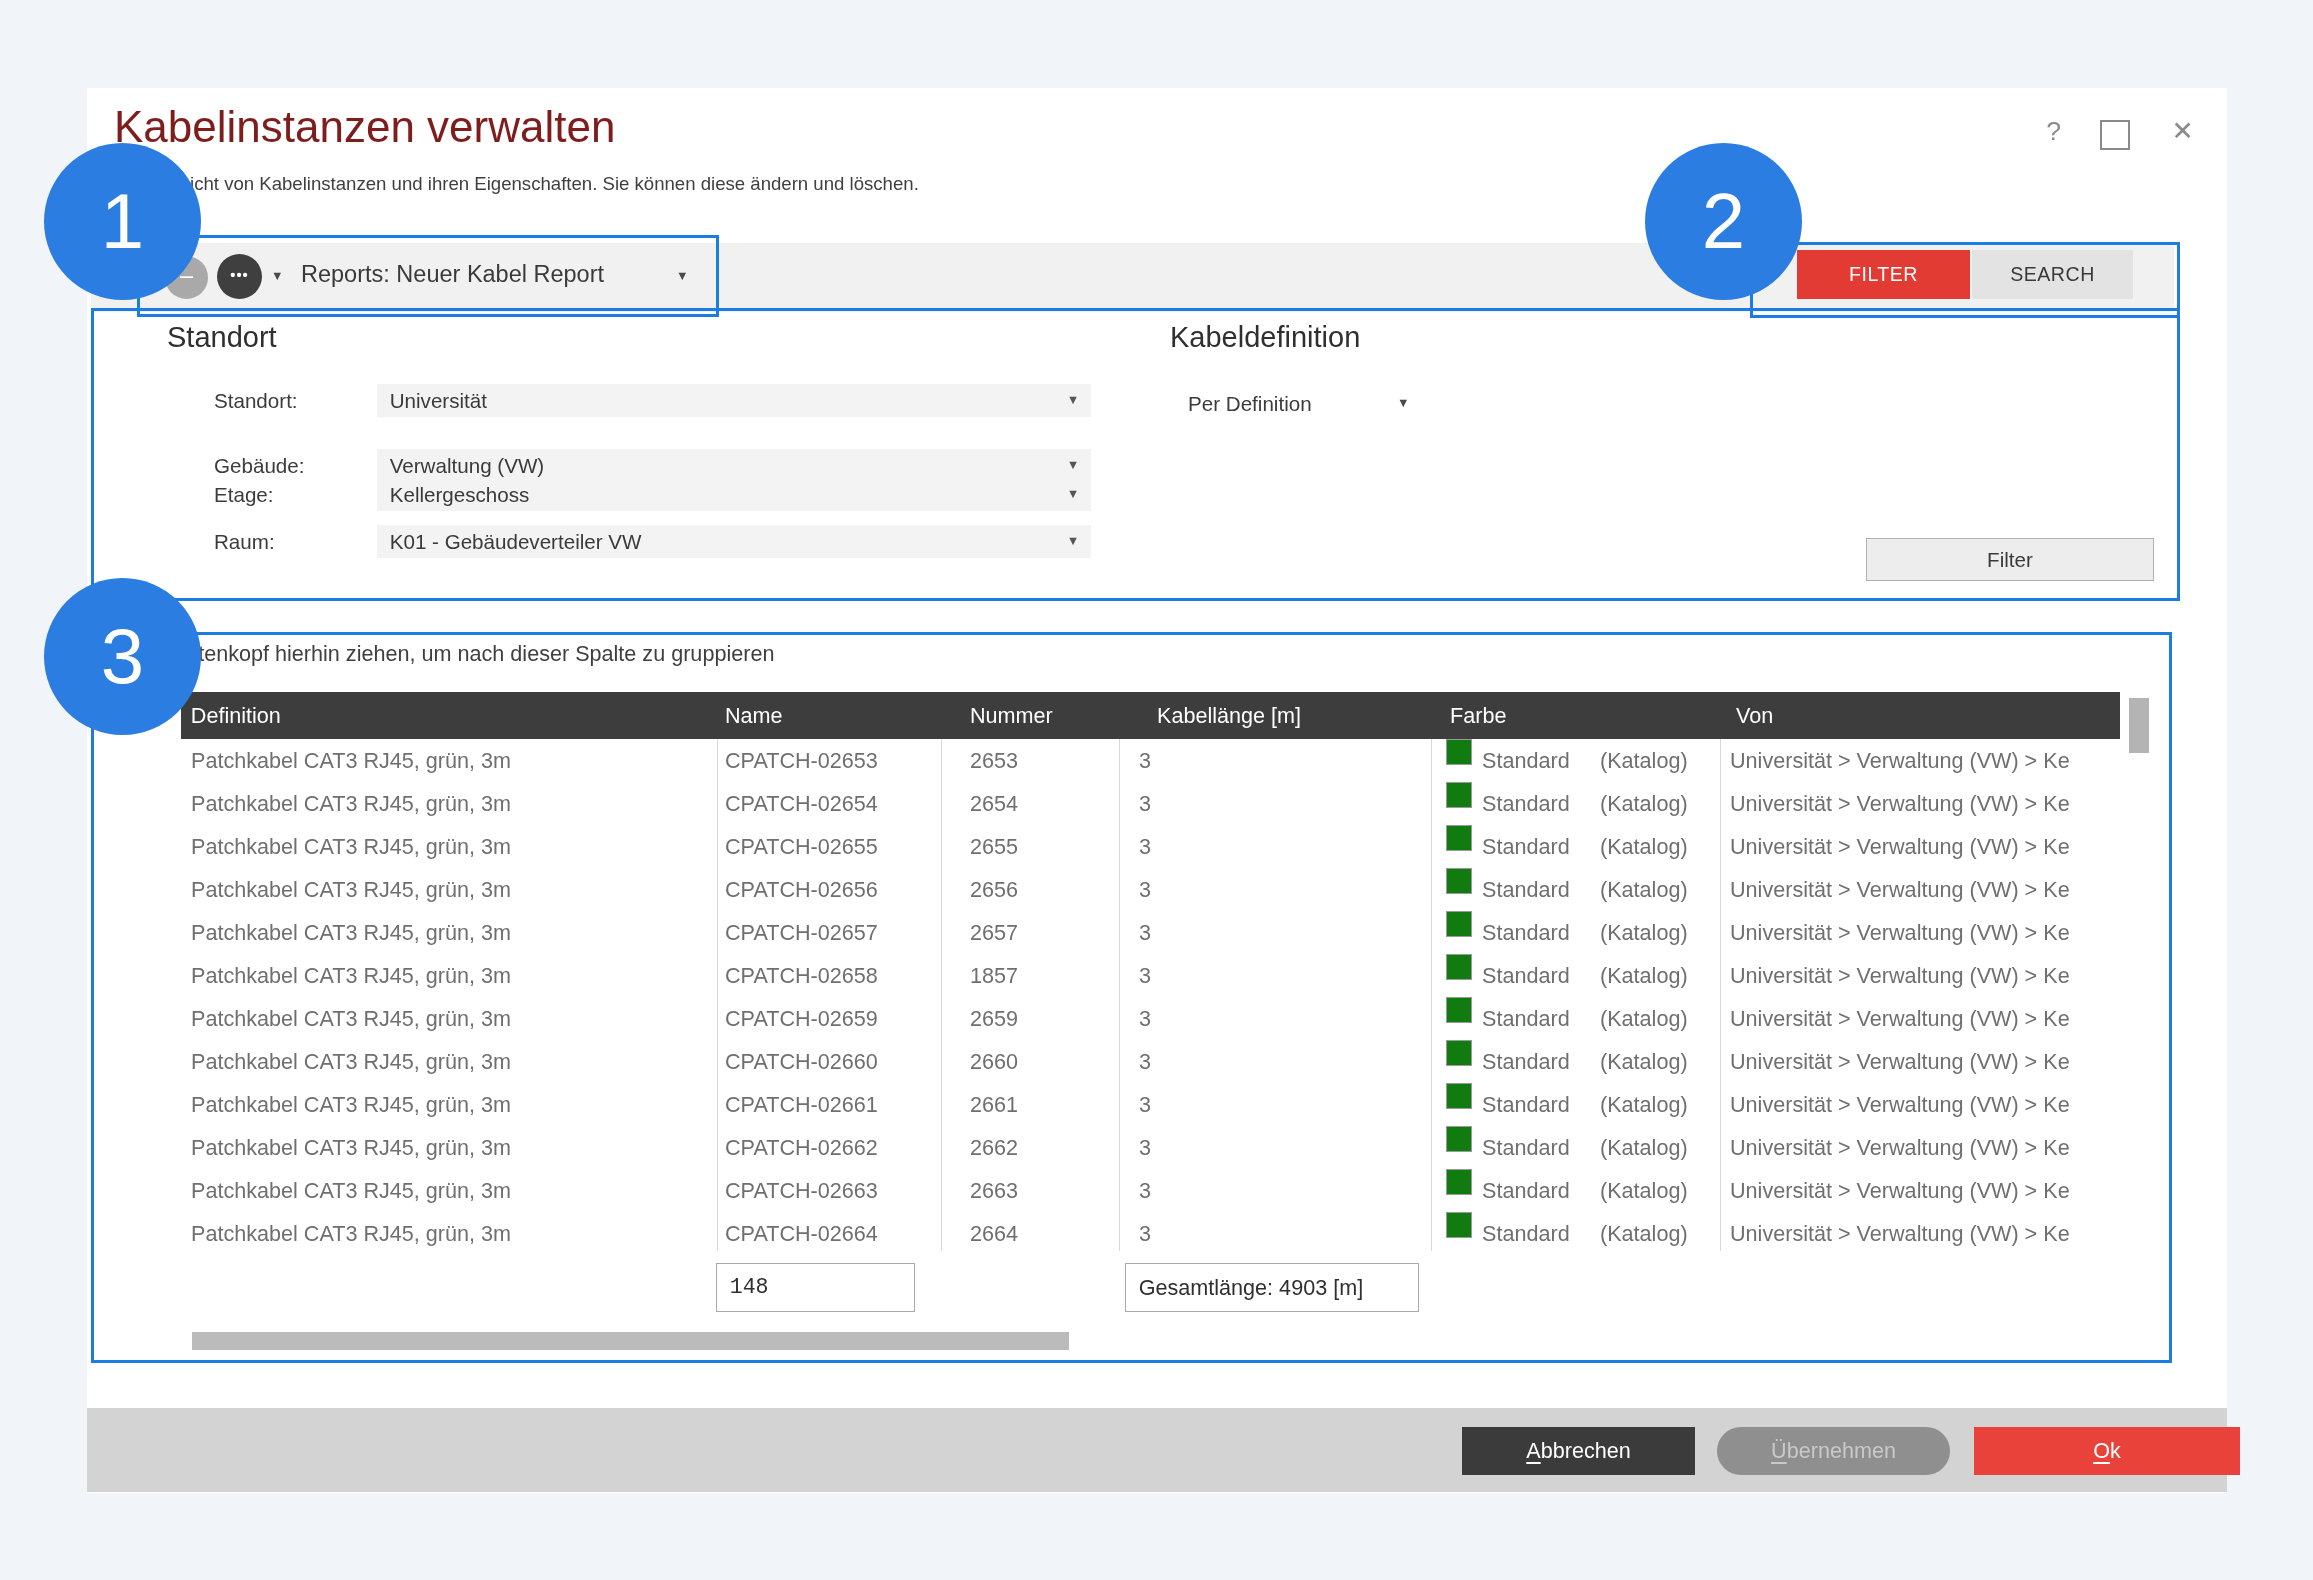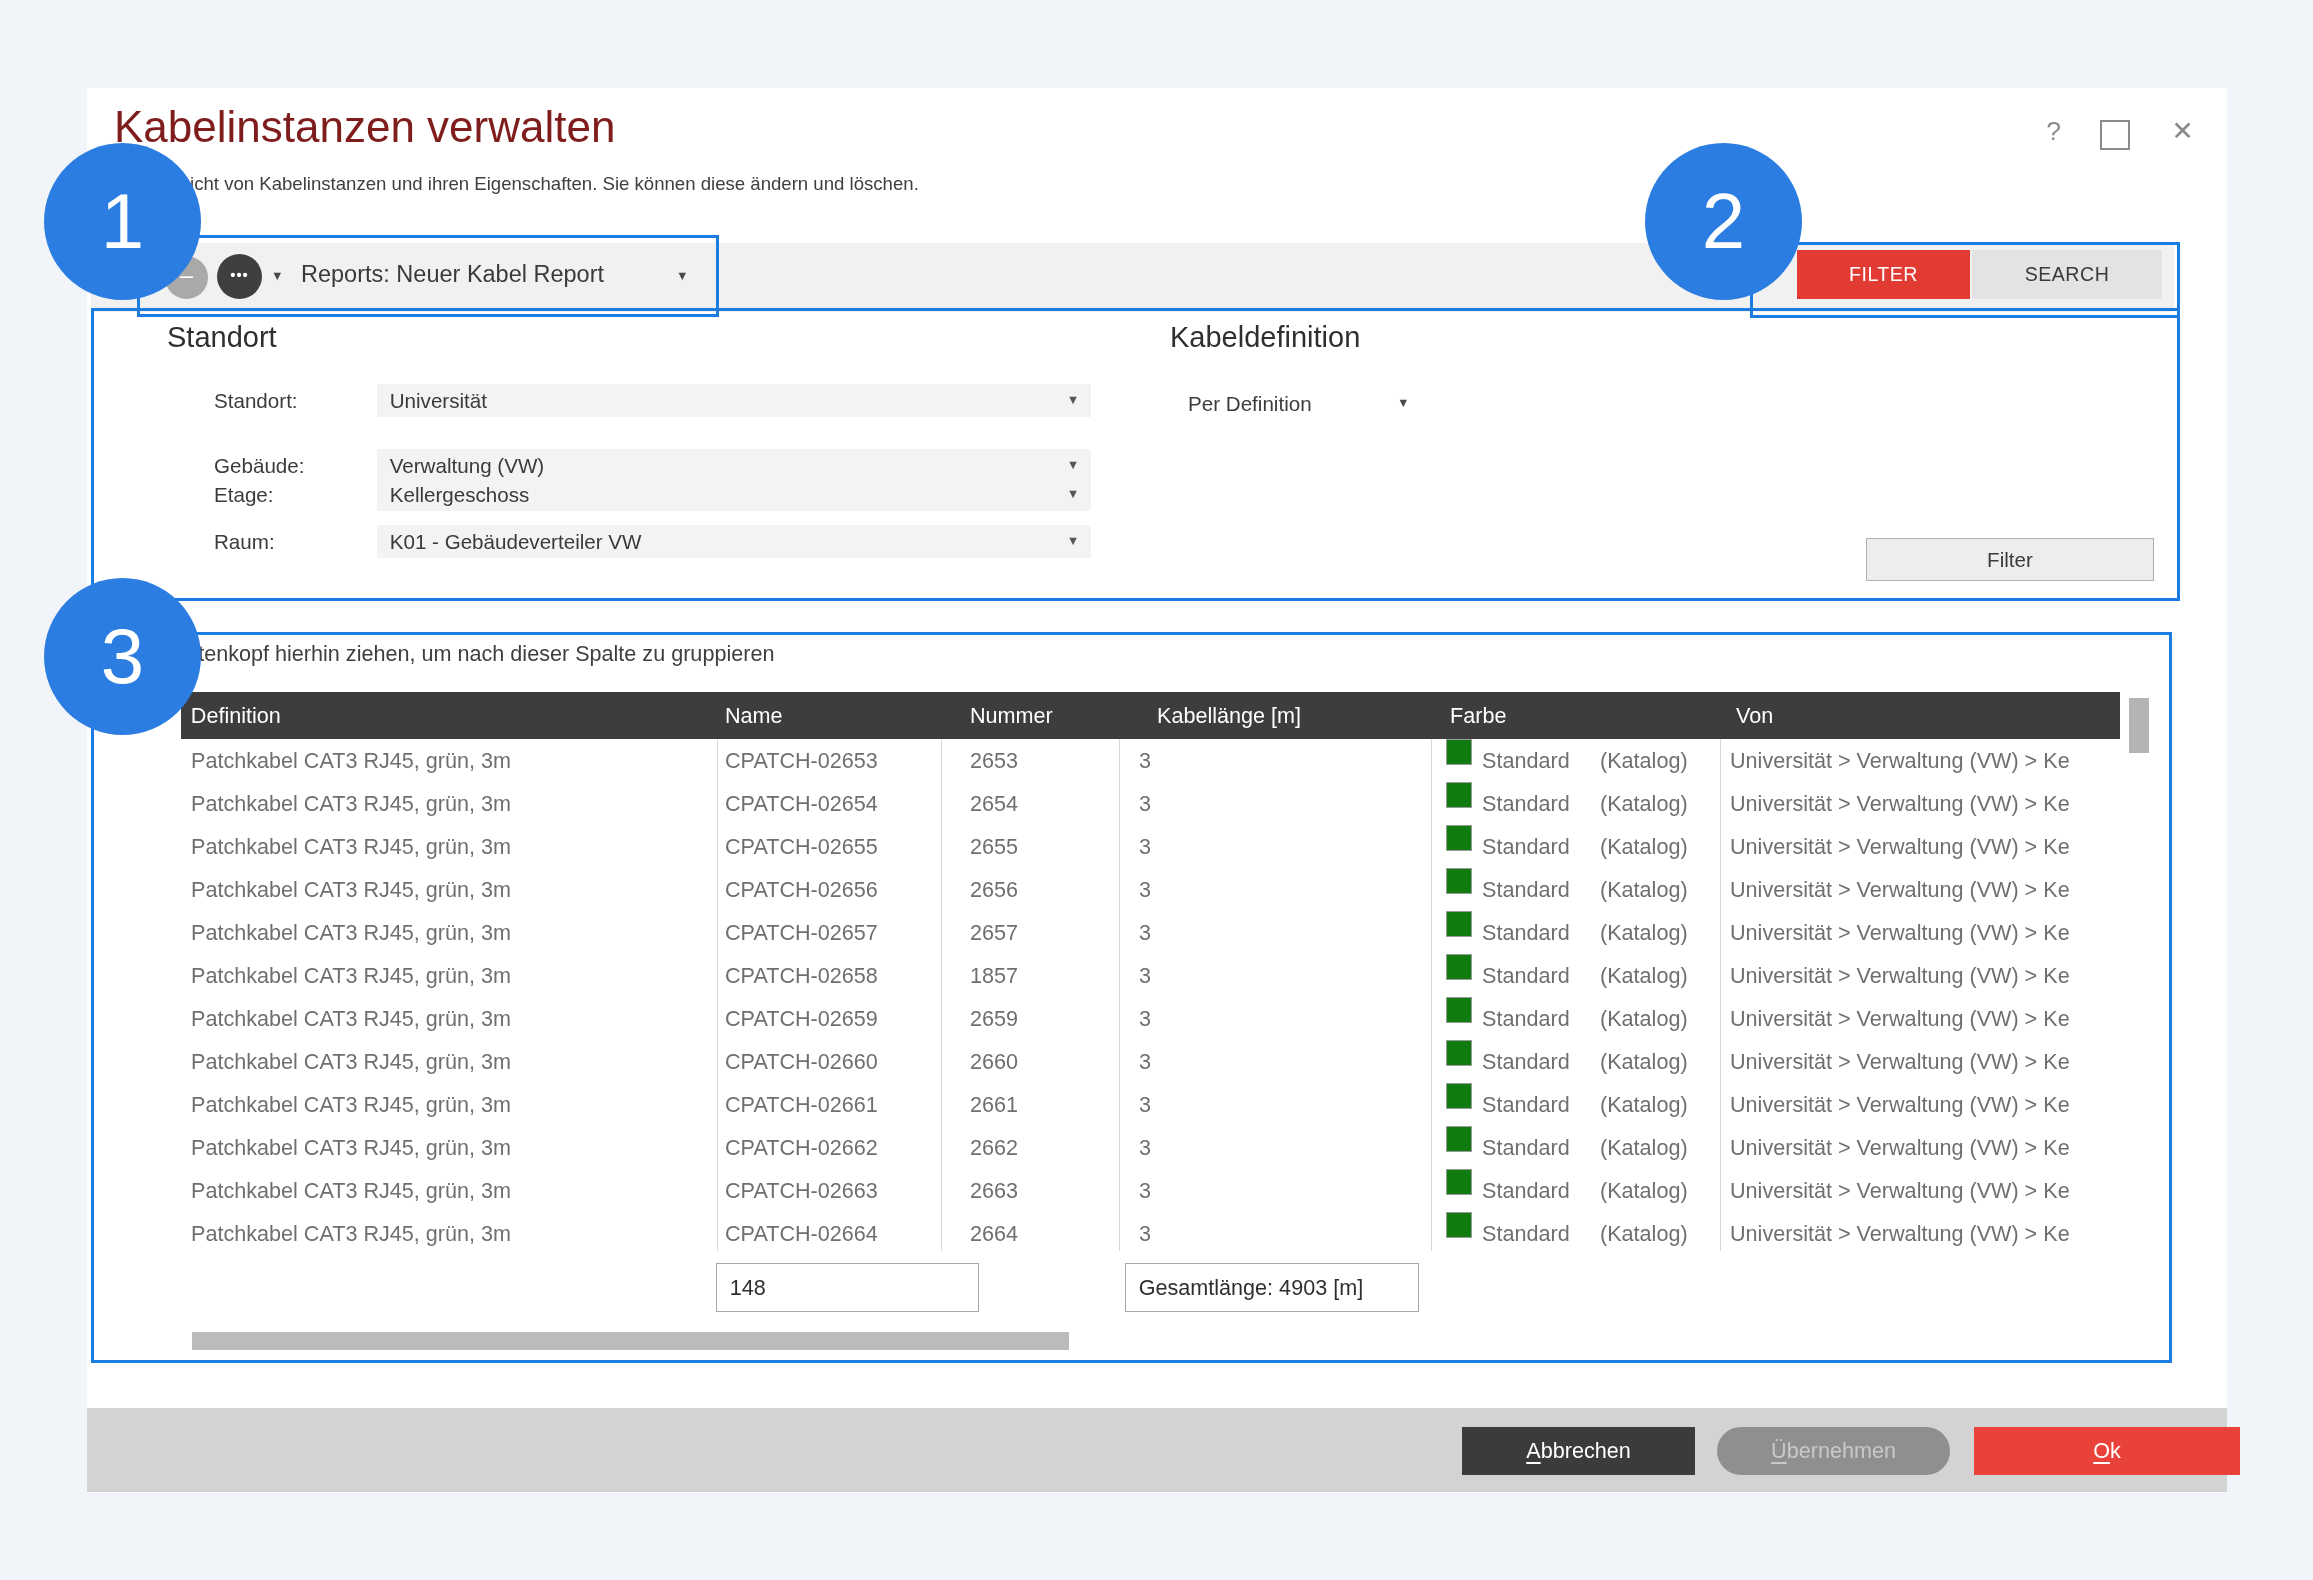--- a/index.html
+++ b/index.html
@@ -34,21 +34,21 @@
   
   .bluebox{border:3.9px solid var(--accent,#1b7ce2);z-index:20;pointer-events:none;background:transparent;}
   .box-reports{left:137px;top:235px;width:576px;height:76px;}
   .box-tabs{left:1750px;top:242px;width:424px;height:70px;}
   .box-filter{left:91px;top:308px;width:2083px;height:287px;}
   .box-table{left:91px;top:632px;width:2075px;height:725px;}
 
   
   .tab{top:250px;height:49px;line-height:49px;text-align:center;font-size:19.6px;letter-spacing:0.5px;cursor:pointer;}
   .tab-filter{left:1797px;width:173px;background:var(--filter-red,#e23b34);color:#ffffff;}
-  .tab-search{left:1972px;width:190px;background:#e3e3e3;color:#3a3a3a;}
+  .tab-search{left:1972px;width:161px;background:#e3e3e3;color:#3a3a3a;}
   .section-heading{font-size:29px;color:#2f2f2f;}
   .h-standort{left:167px;top:321px;}
   .h-kabeldef{left:1170px;top:321px;}
   .flabel{left:214px;width:157px;font-size:20.6px;color:#3c3c3c;line-height:33px;}
   .ffield{left:377px;width:714px;height:33px;background:#f3f3f3;font-size:20.6px;color:#3a3a3a;line-height:33px;padding-left:12.7px;box-sizing:border-box;cursor:pointer;}
   .ffield .fcaret{position:absolute;right:11.8px;top:0;font-size:12.7px;color:#555555;}
   .frow0{top:384px;} .frow1{top:449px;} .frow2{top:478px;} .frow3{top:525px;}
   .perdef-label{left:1188px;top:387px;font-size:20.6px;color:#3c3c3c;line-height:33px;cursor:pointer;}
   .caret-perdef{left:1397px;top:396px;}
   .deffield{left:1448px;top:387px;width:707px;height:33px;background:#f3f3f3;font-size:20.6px;color:#3a3a3a;line-height:33px;padding:0 29px 0 12.7px;box-sizing:border-box;white-space:nowrap;overflow:hidden;cursor:pointer;}
@@ -63,21 +63,21 @@
   .rows-host{left:147px;top:739px;width:1973px;height:512px;overflow:hidden;}
   .trow{position:relative;height:43px;}
   .trow span{position:absolute;top:0;line-height:43px;font-size:21.6px;color:#6f6f6f;white-space:nowrap;}
   .c-def{left:44px;} .c-name{left:578px;} .c-num{left:823px;} .c-len{left:992px;}
   .c-farbe{left:1335px;} .c-katalog{left:1453px;} .c-von{left:1583px;}
   .swatch{position:absolute;left:1299px;top:7.8px;width:25.5px;height:25.5px;border:1px solid #9a9a9a;box-sizing:border-box;}
   .vsep{position:absolute;top:0;width:1px;height:512px;background:#d8d8d8;}
   .vs0{left:570px;} .vs1{left:794px;} .vs2{left:972px;} .vs3{left:1284px;} .vs4{left:1573px;}
   .vscroll{left:2129px;top:698px;width:19.6px;height:55px;background:#b4b4b4;cursor:pointer;}
   .sumbox{top:1263px;height:49px;background:#ffffff;border:1px solid #a9a9a9;box-sizing:border-box;font-size:21.6px;color:#2f2f2f;line-height:47px;padding-left:12.7px;}
-  .sum-count{left:716px;width:263px;}
+  .sum-count{left:716px;width:199px;font-family:Liberation Mono, monospace;}
   .sum-len{left:1125px;width:294px;}
   .hscroll{left:192px;top:1332px;width:877px;height:17.6px;background:#bbbbbb;cursor:pointer;}
 
   
   .footer{left:87px;top:1408px;width:2140px;height:84px;background:#d3d3d3;}
   .fbtn{top:1427px;width:233px;height:48px;font-size:21.6px;text-align:center;line-height:48px;cursor:pointer;}
   .btn-abbrechen{left:1462px;background:#3b3b3b;color:#ffffff;}
   .btn-uebernehmen{left:1717px;background:#8f8f8f;color:#c9c9c9;cursor:default;border-radius:24px;}
   .btn-ok{left:1974px;width:266px;background:var(--ok-red,#e8423a);color:#ffffff;}
   .u{text-decoration:underline;text-underline-offset:3.9px;}

